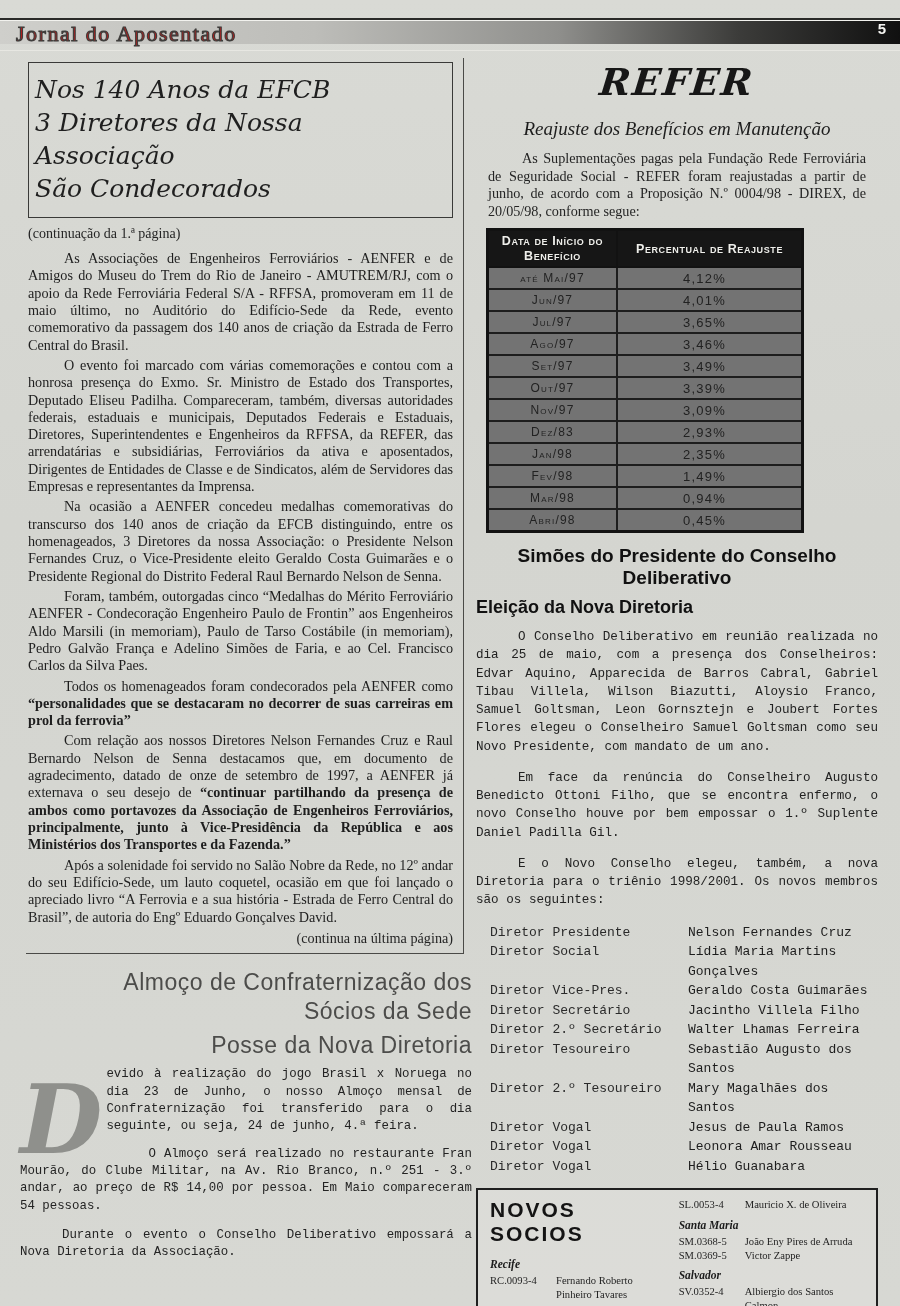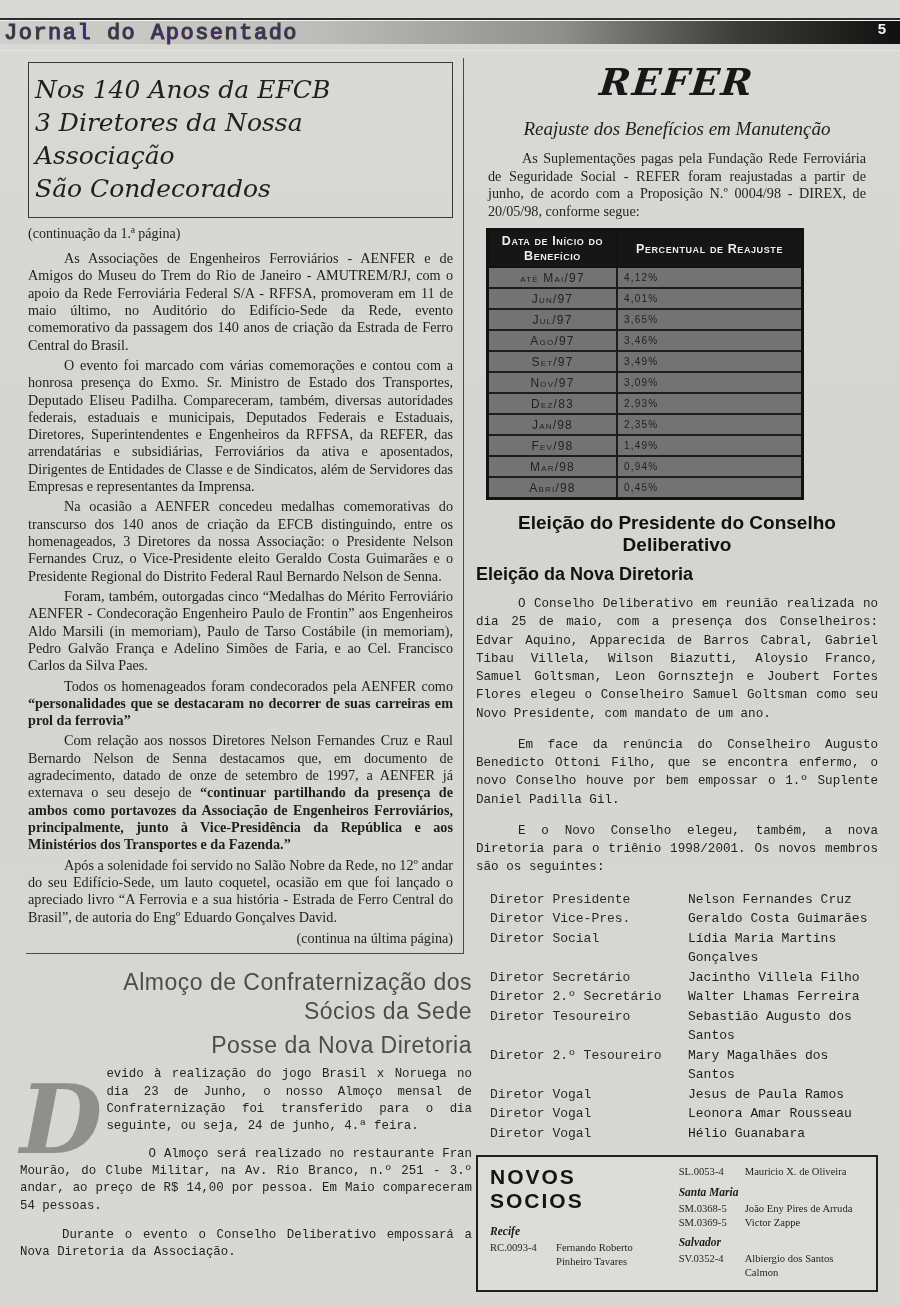--- a/index.html
+++ b/index.html
@@ -13,23 +13,23 @@
 
   
   .masthead{position:relative;margin-top:18px;height:34px;}
   .mast-bar{
     position:absolute;top:0;left:0;right:0;height:24px;
     background:linear-gradient(90deg,#cfcfcb 0%,#bdbdb9 35%,#8f8f8c 62%,#3c3c3a 82%,#101010 100%);
     border-top:2px solid #2a2a28;
     box-shadow:0 1px 0 #f2f2ee inset;
   }
   .mast-title{
-    position:absolute;top:3px;left:4px;
-    font-family:Liberation Mono, monospace;font-size:22px;letter-spacing:1.5px;
-    color:#4c1d95;-webkit-text-stroke:1.1px #3e3e3c;text-stroke:1.1px #3e3e3c;
+    position:absolute;top:3px;left:16px;
+    font-family:Liberation Serif, serif;font-size:22px;letter-spacing:1.5px;
+    color:#b91c1c;-webkit-text-stroke:1.1px #3e3e3c;text-stroke:1.1px #3e3e3c;
     text-shadow:0 0 1px #555;
   }
   .mast-page{
     position:absolute;top:2px;right:14px;
     font-family:"Liberation Sans",sans-serif;font-weight:bold;font-size:15px;color:#f5f5f2;
   }
   .mast-rule{position:absolute;top:30px;left:0;right:0;height:2px;
     background:linear-gradient(90deg,#9a9a96,#6f6f6c 70%,#55555);border-bottom:1px solid #e7e7e2;}
 
   
@@ -90,21 +90,21 @@
     background:#161616;color:#eeeeea;font-variant:small-caps;
     font-size:12.5px;letter-spacing:.6px;font-weight:bold;
     padding:3px 6px;border:2px solid #121212;text-align:center;line-height:1.15;
   }
   .refer-table th.h-date{width:115px;}
   .refer-table td{
     border:2px solid #1d1d1d;padding:2.5px 6px;font-size:12px;letter-spacing:1.2px;
     font-variant:small-caps;color:#222;
   }
   .refer-table td.c-date{text-align:center;}
-  .refer-table td.c-pct{text-align:left;padding-right:16px;font-size:10px;}
+  .refer-table td.c-pct{text-align:center;padding-right:16px;font-size:13px;}
 
   
   .ele-h1{font-family:"Liberation Sans",sans-serif;font-weight:800;font-size:19px;
     text-align:center;margin:4px 0 8px;color:#111;}
   .ele-h2{font-family:"Liberation Sans",sans-serif;font-weight:800;font-size:18px;
     text-align:left;margin:0 0 10px;color:#111;}
   .mono-p{font-family:"Liberation Mono",monospace;font-size:12.6px;line-height:1.45;
     text-align:justify;margin:0 0 13px;text-indent:42px;color:#222;}
 
   .directors{margin:2px 0 12px 14px;font-family:"Liberation Mono",monospace;
@@ -202,20 +202,24 @@
           </tr>
             <tr>
             <td class="c-date">Ago/97</td>
             <td class="c-pct">3,46%</td>
           </tr>
             <tr>
             <td class="c-date">Set/97</td>
             <td class="c-pct">3,49%</td>
           </tr>
             <tr>
+            <td class="c-date">Out/97</td>
+            <td class="c-pct">3,39%</td>
+          </tr>
+            <tr>
             <td class="c-date">Nov/97</td>
             <td class="c-pct">3,09%</td>
           </tr>
             <tr>
             <td class="c-date">Dez/83</td>
             <td class="c-pct">2,93%</td>
           </tr>
             <tr>
             <td class="c-date">Jan/98</td>
             <td class="c-pct">2,35%</td>
@@ -228,39 +232,39 @@
             <td class="c-date">Mar/98</td>
             <td class="c-pct">0,94%</td>
           </tr>
             <tr>
             <td class="c-date">Abri/98</td>
             <td class="c-pct">0,45%</td>
           </tr>
           </tbody>
       </table>
 
-      <div class="ele-h1">Eleição do Presidente do Conselho Deliberativo</div>
+      <div class="ele-h1">Simões do Presidente do Conselho Deliberativo</div>
       <div class="ele-h2">Eleição da Nova Diretoria</div>
 
       <p class="mono-p">O Conselho Deliberativo em reunião realizada no dia 25 de maio, com a presença dos Conselheiros: Edvar Aquino, Apparecida de Barros Cabral, Gabriel Tibau Villela, Wilson Biazutti, Aloysio Franco, Samuel Goltsman, Leon Gornsztejn e Joubert Fortes Flores elegeu o Conselheiro Samuel Goltsman como seu Novo Presidente, com mandato de um ano.</p>
       <p class="mono-p">Em face da renúncia do Conselheiro Augusto Benedicto Ottoni Filho, que se encontra enfermo, o novo Conselho houve por bem empossar o 1.º Suplente Daniel Padilla Gil.</p>
       <p class="mono-p">E o Novo Conselho elegeu, também, a nova Diretoria para o triênio 1998/2001. Os novos membros são os seguintes:</p>
 
       <div class="directors">
           <div class="dir-row">
           <span class="dir-role">Diretor Presidente</span>
           <span class="dir-name">Nelson Fernandes Cruz</span>
         </div>
           <div class="dir-row">
+          <span class="dir-role">Diretor Social</span>
+          <span class="dir-name">Lídia Maria Martins Gonçalves</span>
+        </div>
+          <div class="dir-row">
           <span class="dir-role">Diretor Vice-Pres.</span>
           <span class="dir-name">Geraldo Costa Guimarães</span>
-        </div>
-          <div class="dir-row">
-          <span class="dir-role">Diretor Social</span>
-          <span class="dir-name">Lídia Maria Martins Gonçalves</span>
         </div>
           <div class="dir-row">
           <span class="dir-role">Diretor Secretário</span>
           <span class="dir-name">Jacintho Villela Filho</span>
         </div>
           <div class="dir-row">
           <span class="dir-role">Diretor 2.º Secretário</span>
           <span class="dir-name">Walter Lhamas Ferreira</span>
         </div>
           <div class="dir-row">

